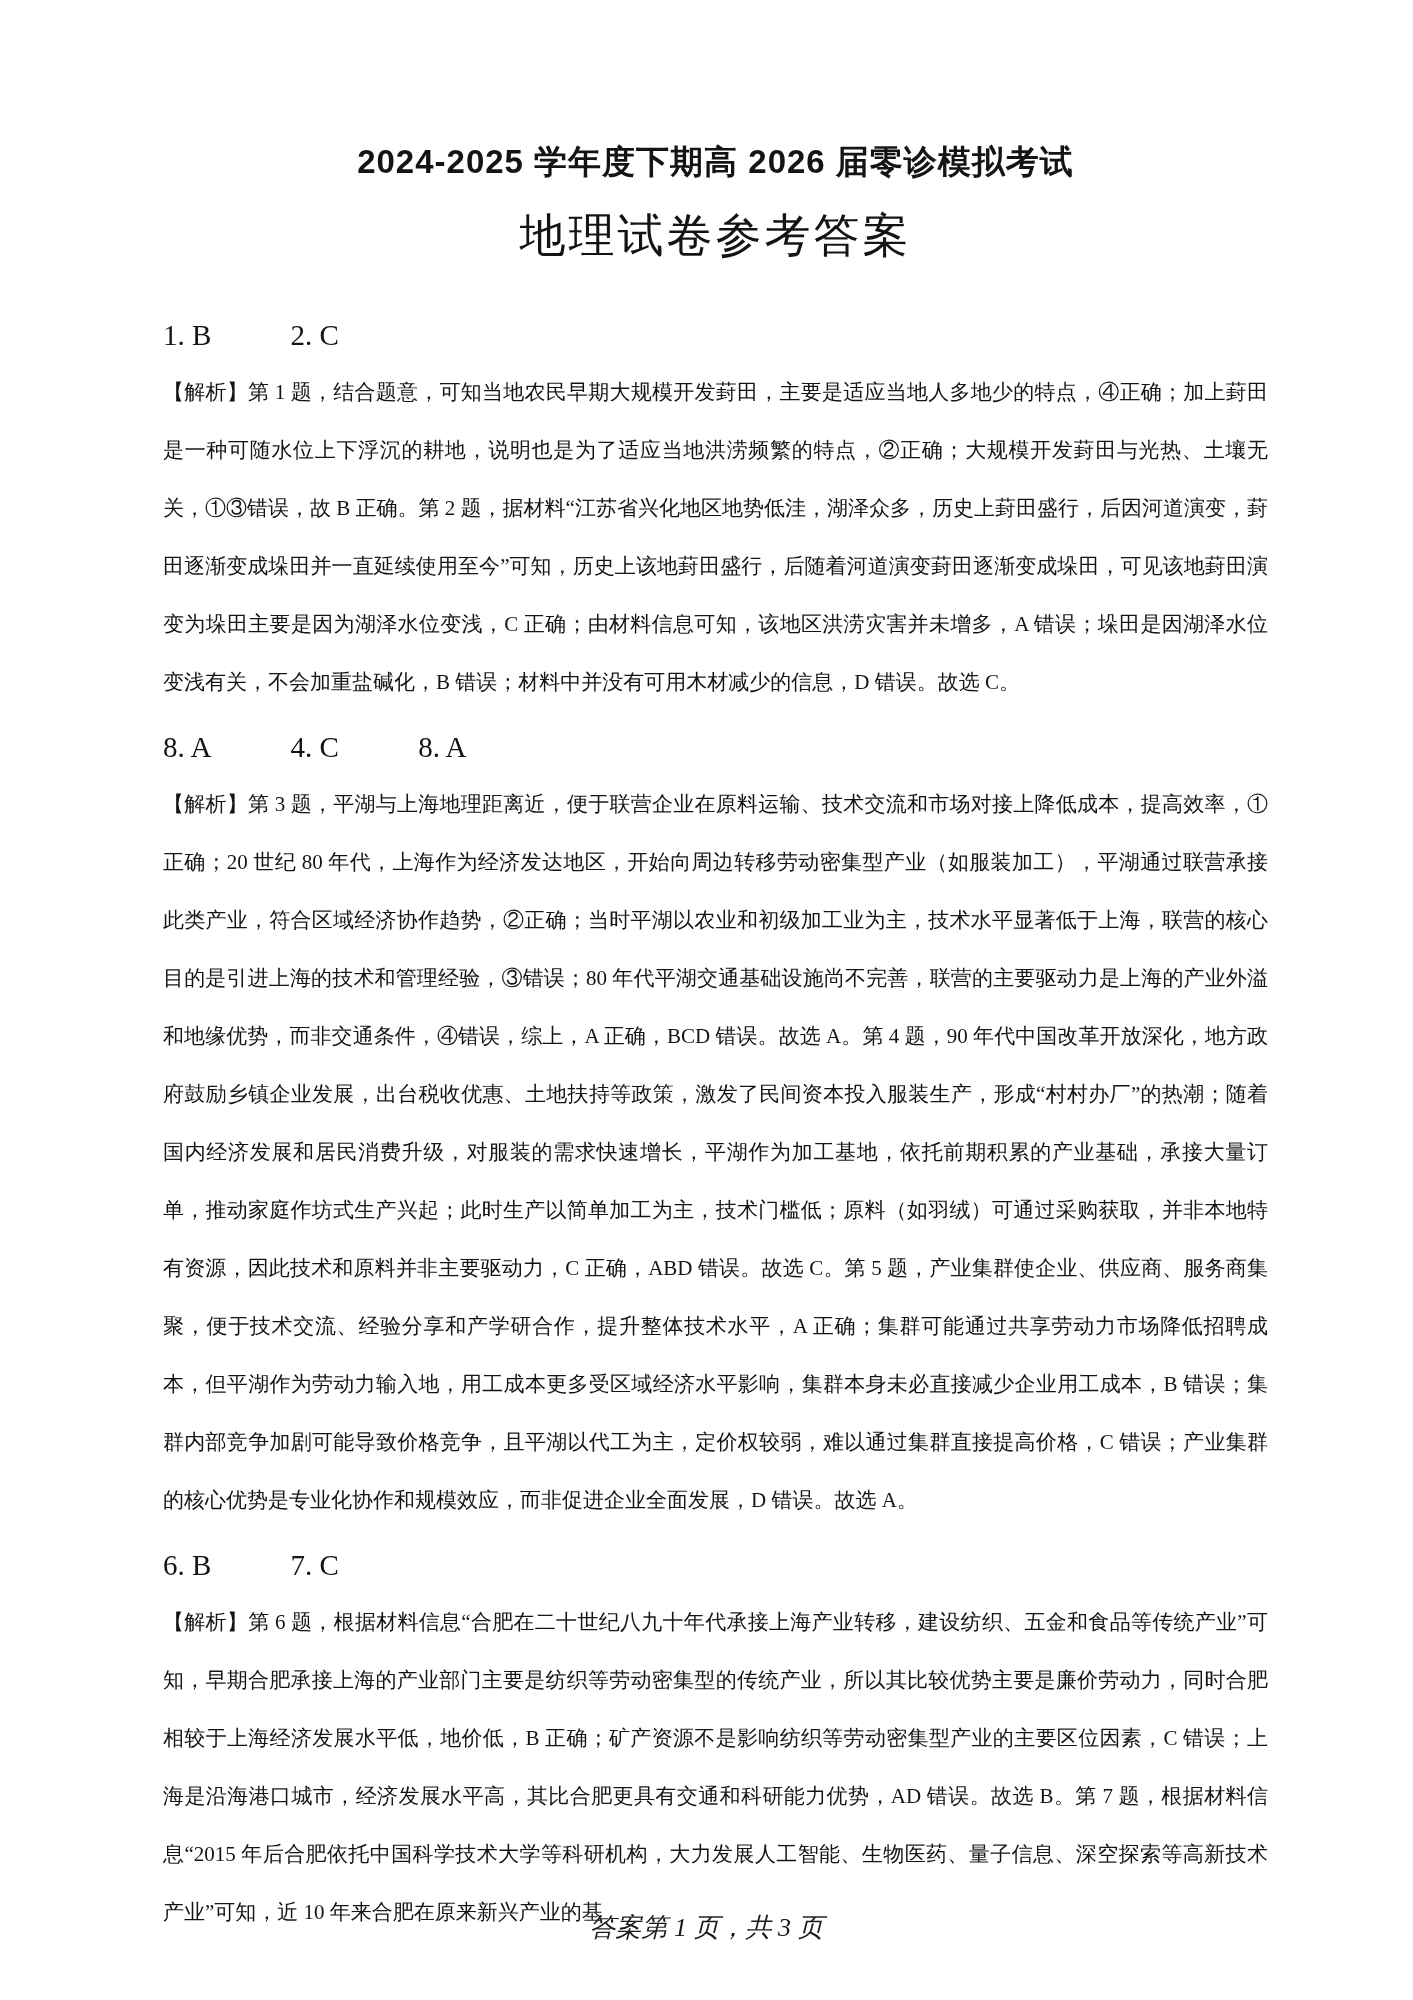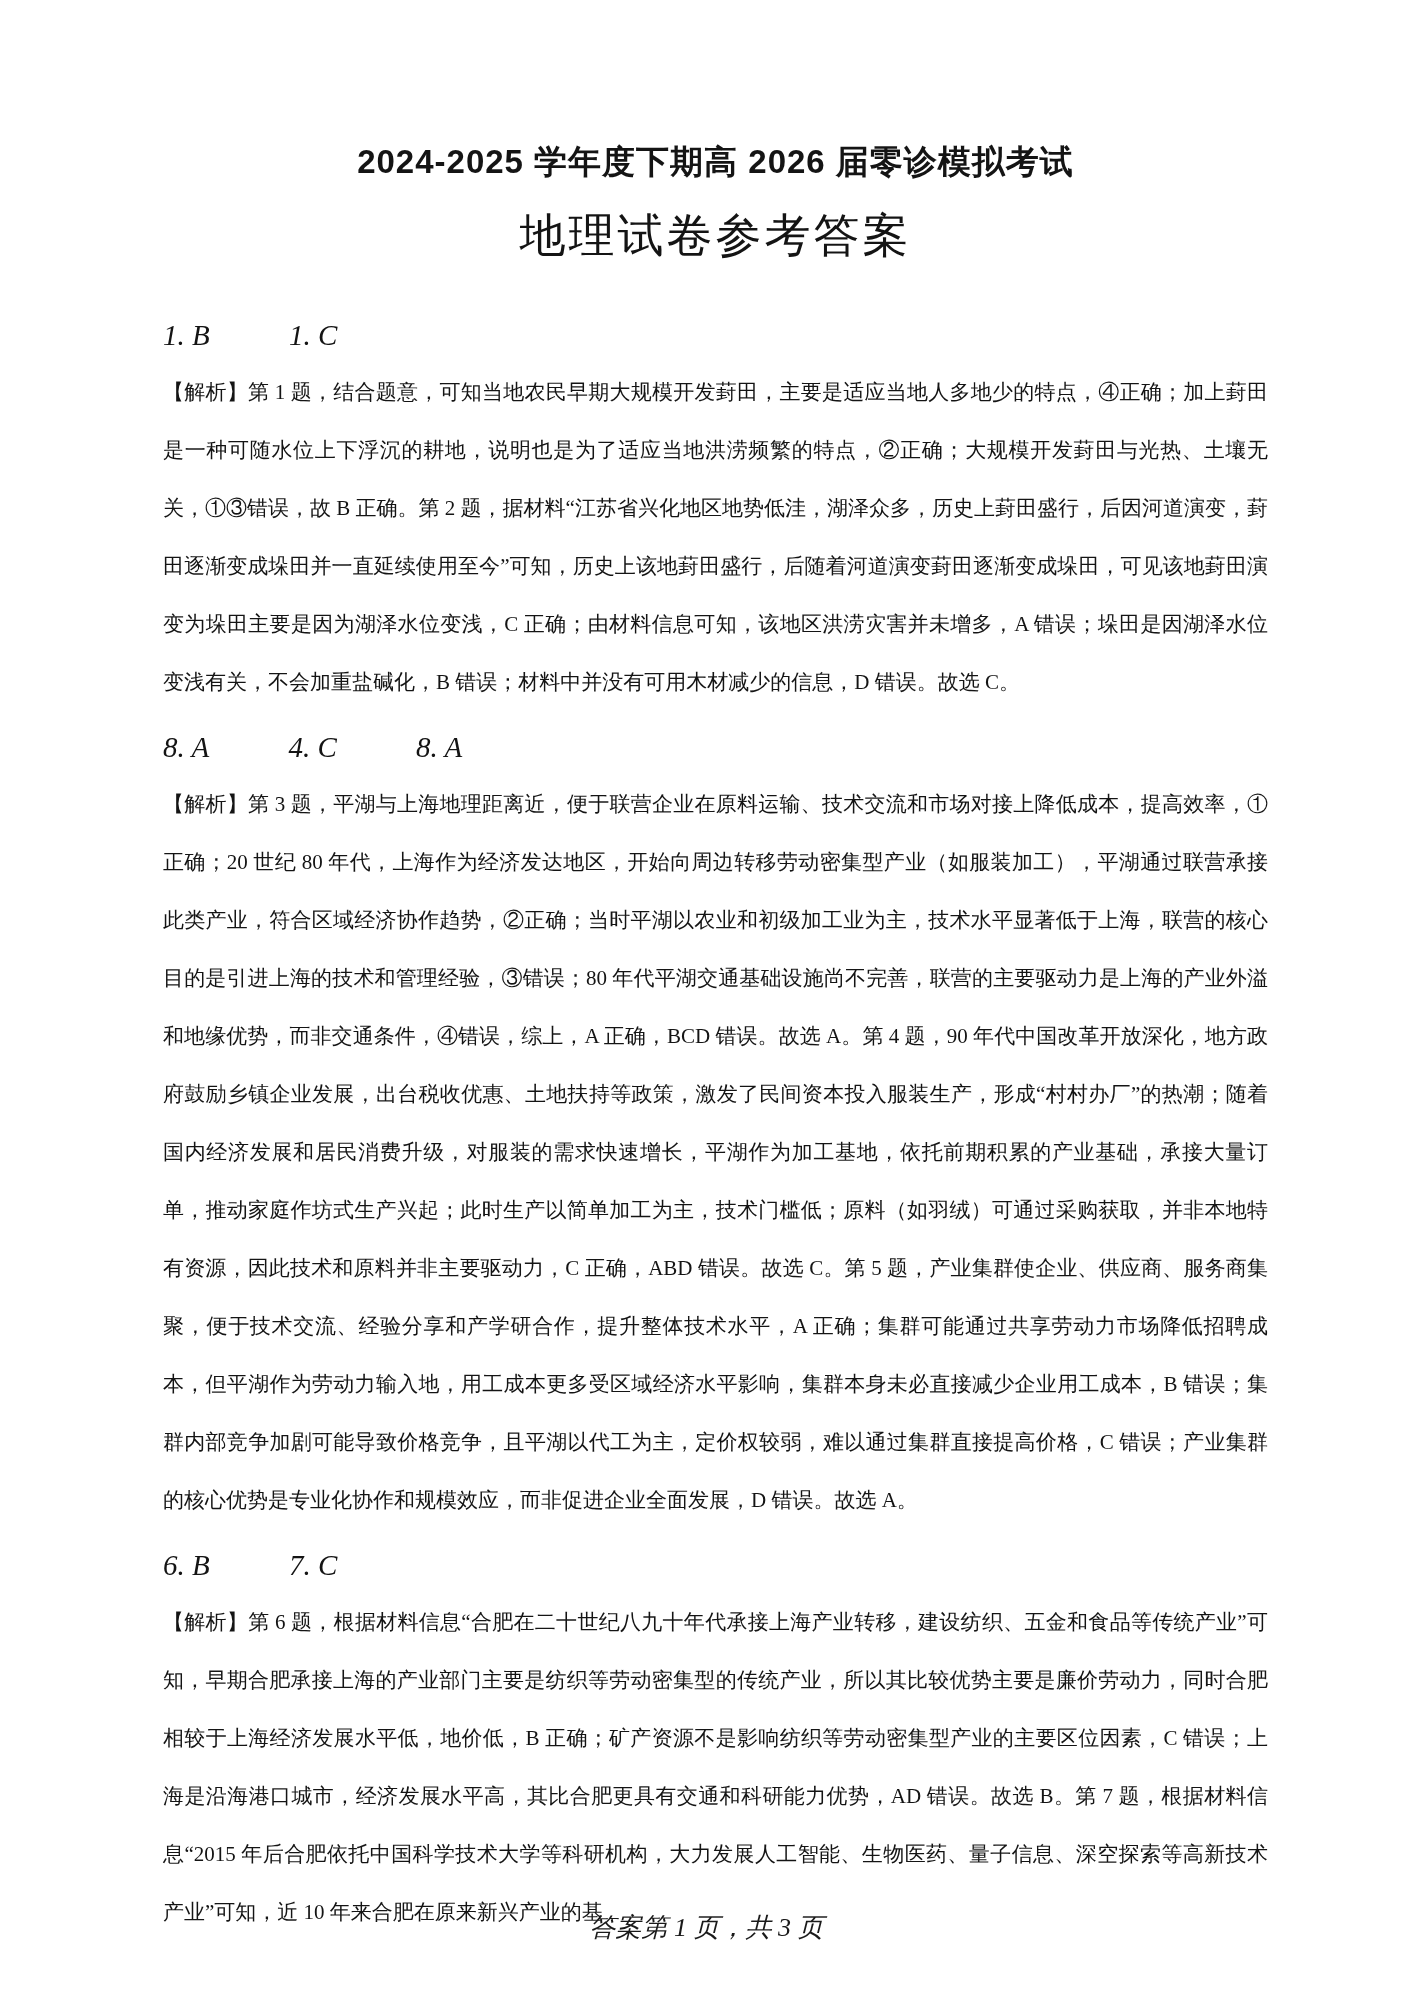--- a/index.html
+++ b/index.html
@@ -35,21 +35,20 @@
     letter-spacing: 3px;
   }
   .answer-row {
     font-size: 29px;
     line-height: 44px;
     margin: 14px 0 0 0;
   }
   .answer-row .ans {
     display: inline-block;
     margin-right: 72px;
-    font-style: italic;
   }
   .analysis {
     margin: 6px 0 0 0;
     font-size: 21px;
     line-height: 58px;
     text-align: justify;
     word-break: break-all;
   }
   .footer {
     position: absolute;
@@ -66,21 +65,21 @@
 <body>
 
 <div class="page">
 
   <div class="title1">2024-2025 学年度下期高 2026 届零诊模拟考试</div>
 
   <div class="title2">地理试卷参考答案</div>
 
   <div class="answer-row">
     <span class="ans">1. B</span>
-    <span class="ans">1. C</span>
+    <span class="ans">2. C</span>
   </div>
   <p class="analysis">【解析】第 1 题，结合题意，可知当地农民早期大规模开发葑田，主要是适应当地人多地少的特点，④正确；加上葑田是一种可随水位上下浮沉的耕地，说明也是为了适应当地洪涝频繁的特点，②正确；大规模开发葑田与光热、土壤无关，①③错误，故 B 正确。第 2 题，据材料“江苏省兴化地区地势低洼，湖泽众多，历史上葑田盛行，后因河道演变，葑田逐渐变成垛田并一直延续使用至今”可知，历史上该地葑田盛行，后随着河道演变葑田逐渐变成垛田，可见该地葑田演变为垛田主要是因为湖泽水位变浅，C 正确；由材料信息可知，该地区洪涝灾害并未增多，A 错误；垛田是因湖泽水位变浅有关，不会加重盐碱化，B 错误；材料中并没有可用木材减少的信息，D 错误。故选 C。</p>
 
   <div class="answer-row">
     <span class="ans">8. A</span>
     <span class="ans">4. C</span>
     <span class="ans">8. A</span>
   </div>
   <p class="analysis">【解析】第 3 题，平湖与上海地理距离近，便于联营企业在原料运输、技术交流和市场对接上降低成本，提高效率，①正确；20 世纪 80 年代，上海作为经济发达地区，开始向周边转移劳动密集型产业（如服装加工），平湖通过联营承接此类产业，符合区域经济协作趋势，②正确；当时平湖以农业和初级加工业为主，技术水平显著低于上海，联营的核心目的是引进上海的技术和管理经验，③错误；80 年代平湖交通基础设施尚不完善，联营的主要驱动力是上海的产业外溢和地缘优势，而非交通条件，④错误，综上，A 正确，BCD 错误。故选 A。第 4 题，90 年代中国改革开放深化，地方政府鼓励乡镇企业发展，出台税收优惠、土地扶持等政策，激发了民间资本投入服装生产，形成“村村办厂”的热潮；随着国内经济发展和居民消费升级，对服装的需求快速增长，平湖作为加工基地，依托前期积累的产业基础，承接大量订单，推动家庭作坊式生产兴起；此时生产以简单加工为主，技术门槛低；原料（如羽绒）可通过采购获取，并非本地特有资源，因此技术和原料并非主要驱动力，C 正确，ABD 错误。故选 C。第 5 题，产业集群使企业、供应商、服务商集聚，便于技术交流、经验分享和产学研合作，提升整体技术水平，A 正确；集群可能通过共享劳动力市场降低招聘成本，但平湖作为劳动力输入地，用工成本更多受区域经济水平影响，集群本身未必直接减少企业用工成本，B 错误；集群内部竞争加剧可能导致价格竞争，且平湖以代工为主，定价权较弱，难以通过集群直接提高价格，C 错误；产业集群的核心优势是专业化协作和规模效应，而非促进企业全面发展，D 错误。故选 A。</p>
 

